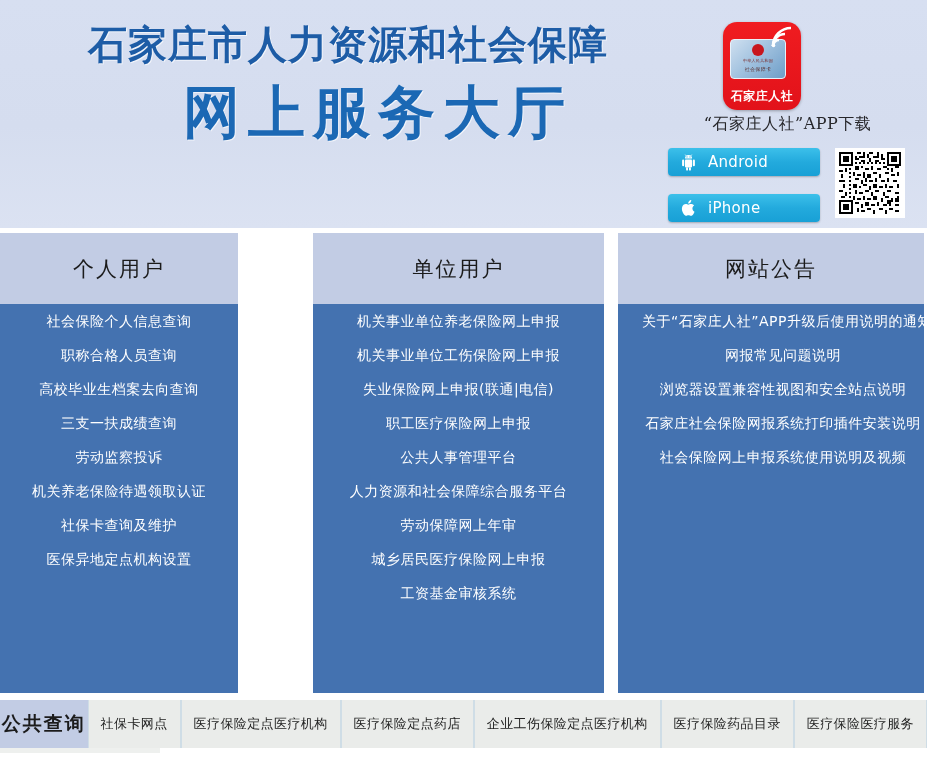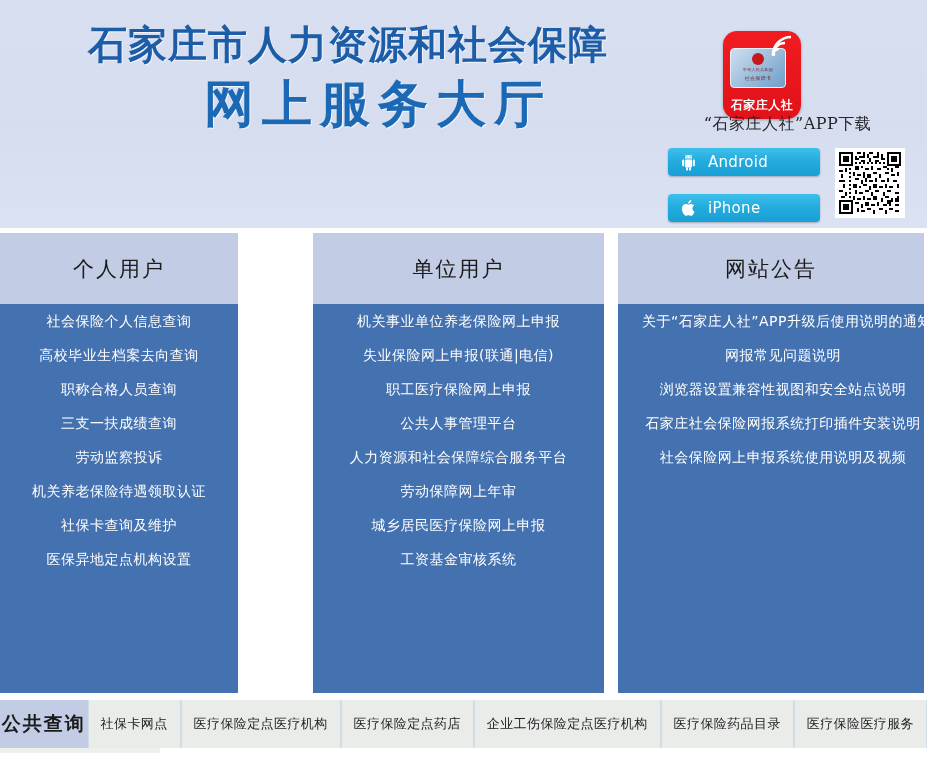--- a/index.html
+++ b/index.html
@@ -35,44 +35,44 @@
     font-family: "DejaVu Serif", "Liberation Serif", serif;
     font-weight: bold;
     font-size: 39px;
     letter-spacing: 1px;
     color: #1d5ca6;
     line-height: 1.35;
     text-shadow: 1px 1px 0 rgba(255,255,255,0.65);
     white-space: nowrap;
   }
   .title-line2 {
-    font-family: Liberation Mono, monospace;
+    font-family: Liberation Sans, sans-serif;
     font-weight: bold;
-    font-size: 50px;
+    font-size: 57px;
     letter-spacing: 8px;
     color: #1b68b4;
     line-height: 1.3;
     margin-top: 4px;
     margin-left: 60px;
     text-shadow: 1px 1px 0 rgba(255,255,255,0.65);
     white-space: nowrap;
   }
 
   
   .app-block {
     position: absolute;
     left: 655px;
     top: 14px;
     width: 265px;
     height: 210px;
   }
   .app-icon {
     position: absolute;
     left: 68px;
-    top: 17px;
+    top: 8px;
     width: 78px;
     height: 88px;
     background: linear-gradient(180deg, #f01c20 0%, #e2121a 100%);
     border-radius: 14px;
     box-shadow: 0 1px 3px rgba(0,0,0,0.3);
     overflow: hidden;
   }
   .app-card {
     position: absolute;
     left: 7px; top: 17px;
@@ -470,36 +470,37 @@
 </div>
 
 <div class="panels">
 
   <div class="panel p0">
     <div class="panel-head">
       <span class="panel-head-title">个人用户</span>
     </div>
     <div class="panel-body">
       <a class="panel-link">社会保险个人信息查询</a>
+      <a class="panel-link">职称合格人员查询</a>
       <a class="panel-link">高校毕业生档案去向查询</a>
-      <a class="panel-link">职称合格人员查询</a>
       <a class="panel-link">三支一扶成绩查询</a>
       <a class="panel-link">劳动监察投诉</a>
       <a class="panel-link">机关养老保险待遇领取认证</a>
       <a class="panel-link">社保卡查询及维护</a>
       <a class="panel-link">医保异地定点机构设置</a>
     </div>
   </div>
 
   <div class="panel p1">
     <div class="panel-head">
       <span class="panel-head-title">单位用户</span>
     </div>
     <div class="panel-body">
       <a class="panel-link">机关事业单位养老保险网上申报</a>
+      <a class="panel-link">机关事业单位工伤保险网上申报</a>
       <a class="panel-link">失业保险网上申报(联通|电信)</a>
       <a class="panel-link">职工医疗保险网上申报</a>
       <a class="panel-link">公共人事管理平台</a>
       <a class="panel-link">人力资源和社会保障综合服务平台</a>
       <a class="panel-link">劳动保障网上年审</a>
       <a class="panel-link">城乡居民医疗保险网上申报</a>
       <a class="panel-link">工资基金审核系统</a>
     </div>
   </div>
 

